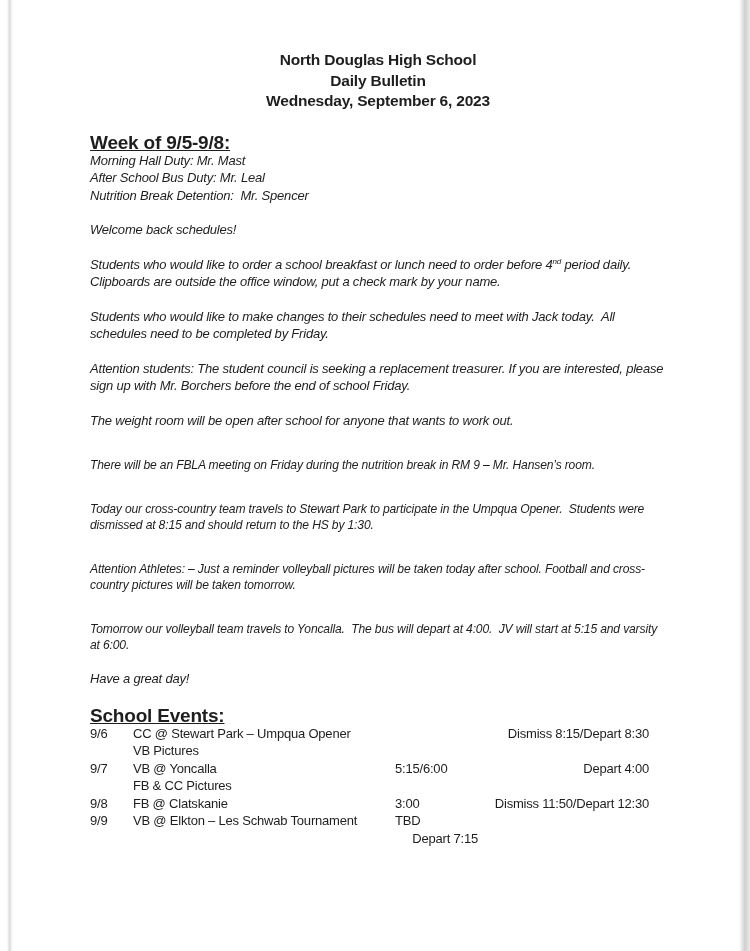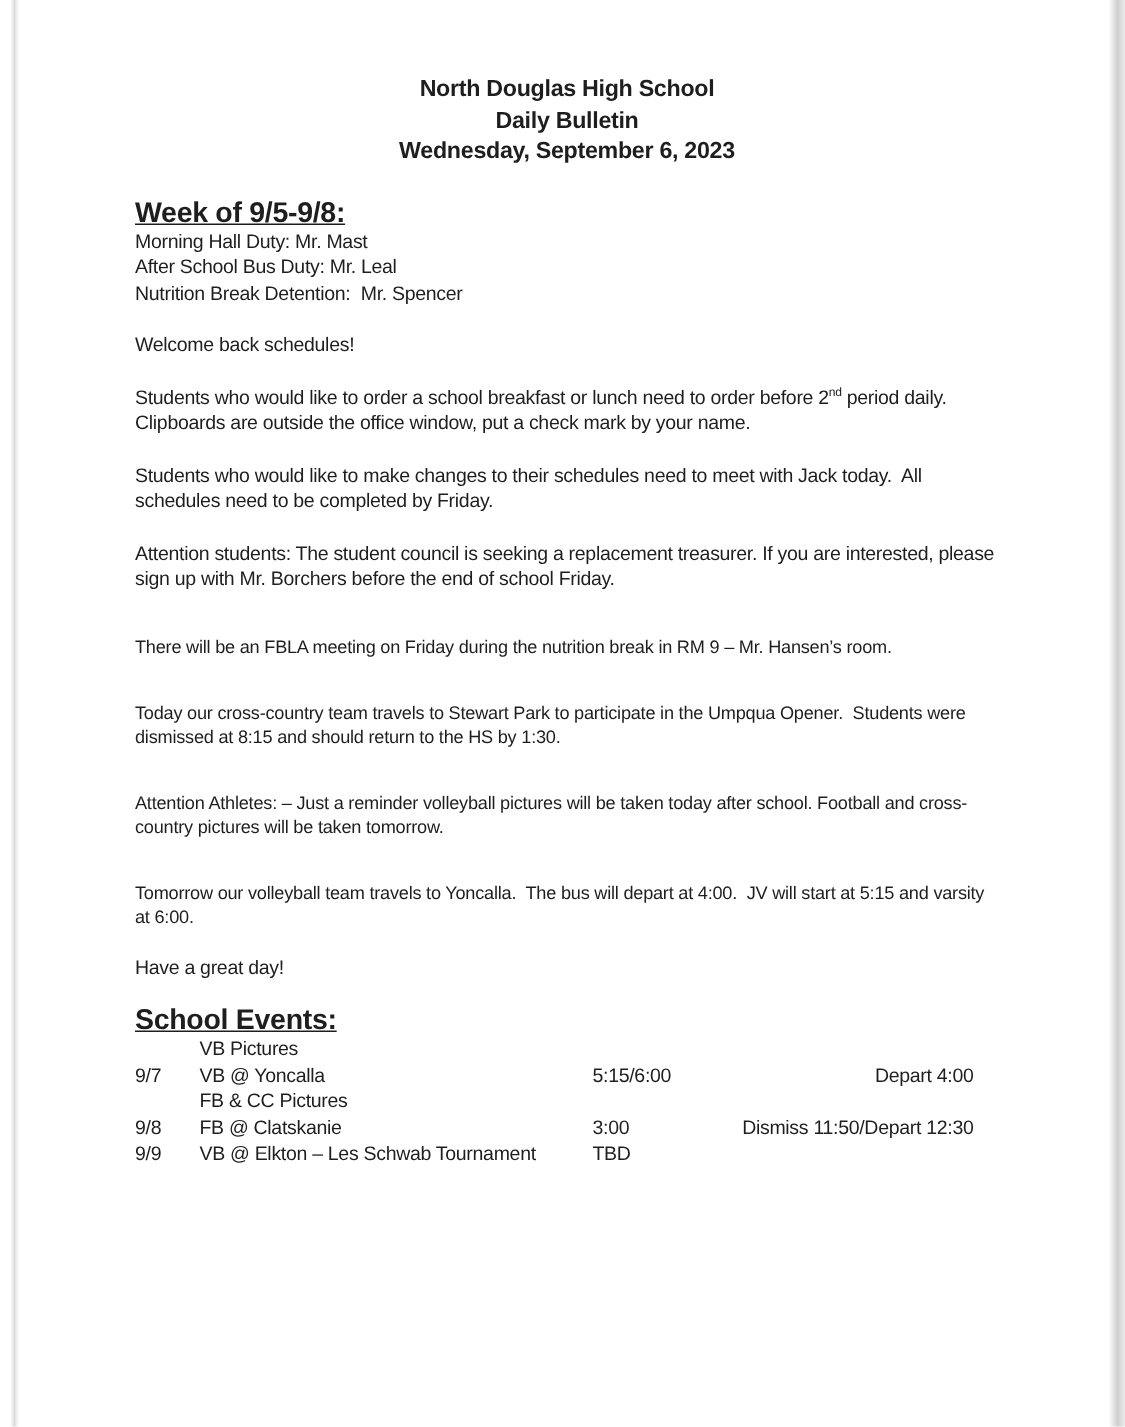--- a/index.html
+++ b/index.html
@@ -37,20 +37,21 @@
     line-height: 18px;
     text-decoration: underline;
     letter-spacing: -0.2px;
   }
   .duty-line, .para {
     font-size: 13px;
     line-height: 17.5px;
     letter-spacing: -0.2px;
     white-space: pre-wrap;
     margin: 0;
+    font-style: italic;
   }
   .para { margin-top: 17px; }
   .para.small {
     font-size: 12.1px;
     line-height: 16px;
     margin-top: 28px;
     letter-spacing: -0.15px;
   }
   .para.small.oneline { white-space: nowrap; }
   sup { font-size: 0.62em; line-height: 0; }
@@ -83,42 +84,49 @@
 
   <div class="week-section">
     <div class="section-heading">Week of 9/5-9/8:</div>
     <div class="duty-line">Morning Hall Duty: Mr. Mast</div>
     <div class="duty-line">After School Bus Duty: Mr. Leal</div>
     <div class="duty-line">Nutrition Break Detention:  Mr. Spencer</div>
   </div>
 
   <p class="para">Welcome back schedules!</p>
 
-  <p class="para"><span>Students who would like to order a school breakfast or lunch need to order before 2</span><sup>nd</sup><span> period daily.  Clipboards are outside the office window, put a check mark by your name.</span></p>
+  <p class="para"><span>Students who would like to order a school breakfast or lunch need to order before 4</span><sup>nd</sup><span> period daily.  Clipboards are outside the office window, put a check mark by your name.</span></p>
 
   <p class="para">Students who would like to make changes to their schedules need to meet with Jack today.  All schedules need to be completed by Friday.</p>
 
   <p class="para">Attention students: The student council is seeking a replacement treasurer. If you are interested, please sign up with Mr. Borchers before the end of school Friday.</p>
 
+  <p class="para">The weight room will be open after school for anyone that wants to work out.</p>
 
   <p class="para small oneline">There will be an FBLA meeting on Friday during the nutrition break in RM 9 – Mr. Hansen’s room.</p>
 
   <p class="para small">Today our cross-country team travels to Stewart Park to participate in the Umpqua Opener.  Students were dismissed at 8:15 and should return to the HS by 1:30.</p>
 
   <p class="para small">Attention Athletes: – Just a reminder volleyball pictures will be taken today after school. Football and cross-country pictures will be taken tomorrow.</p>
 
   <p class="para small">Tomorrow our volleyball team travels to Yoncalla.  The bus will depart at 4:00.  JV will start at 5:15 and varsity at 6:00.</p>
 
   <p class="para">Have a great day!</p>
 
   <div class="events-section">
     <div class="section-heading">School Events:</div>
 
     <div class="events-table">
 
+      <div class="event-row">
+        <div class="date">9/6</div>
+        <div class="event">CC @ Stewart Park – Umpqua Opener</div>
+        <div class="time"></div>
+        <div class="note">Dismiss 8:15/Depart 8:30</div>
+      </div>
 
       <div class="event-row">
         <div class="date"></div>
         <div class="event">VB Pictures</div>
         <div class="time"></div>
         <div class="note"></div>
       </div>
 
       <div class="event-row">
         <div class="date">9/7</div>
@@ -143,18 +151,19 @@
 
       <div class="event-row">
         <div class="date">9/9</div>
         <div class="event">VB @ Elkton – Les Schwab Tournament</div>
         <div class="time">TBD</div>
         <div class="note"></div>
       </div>
 
       <div class="event-row wide-event">
         <div class="date"></div>
+        <div class="note">Depart 7:15</div>
       </div>
 
     </div>
   </div>
 
 </div>
 
 </body></html>

